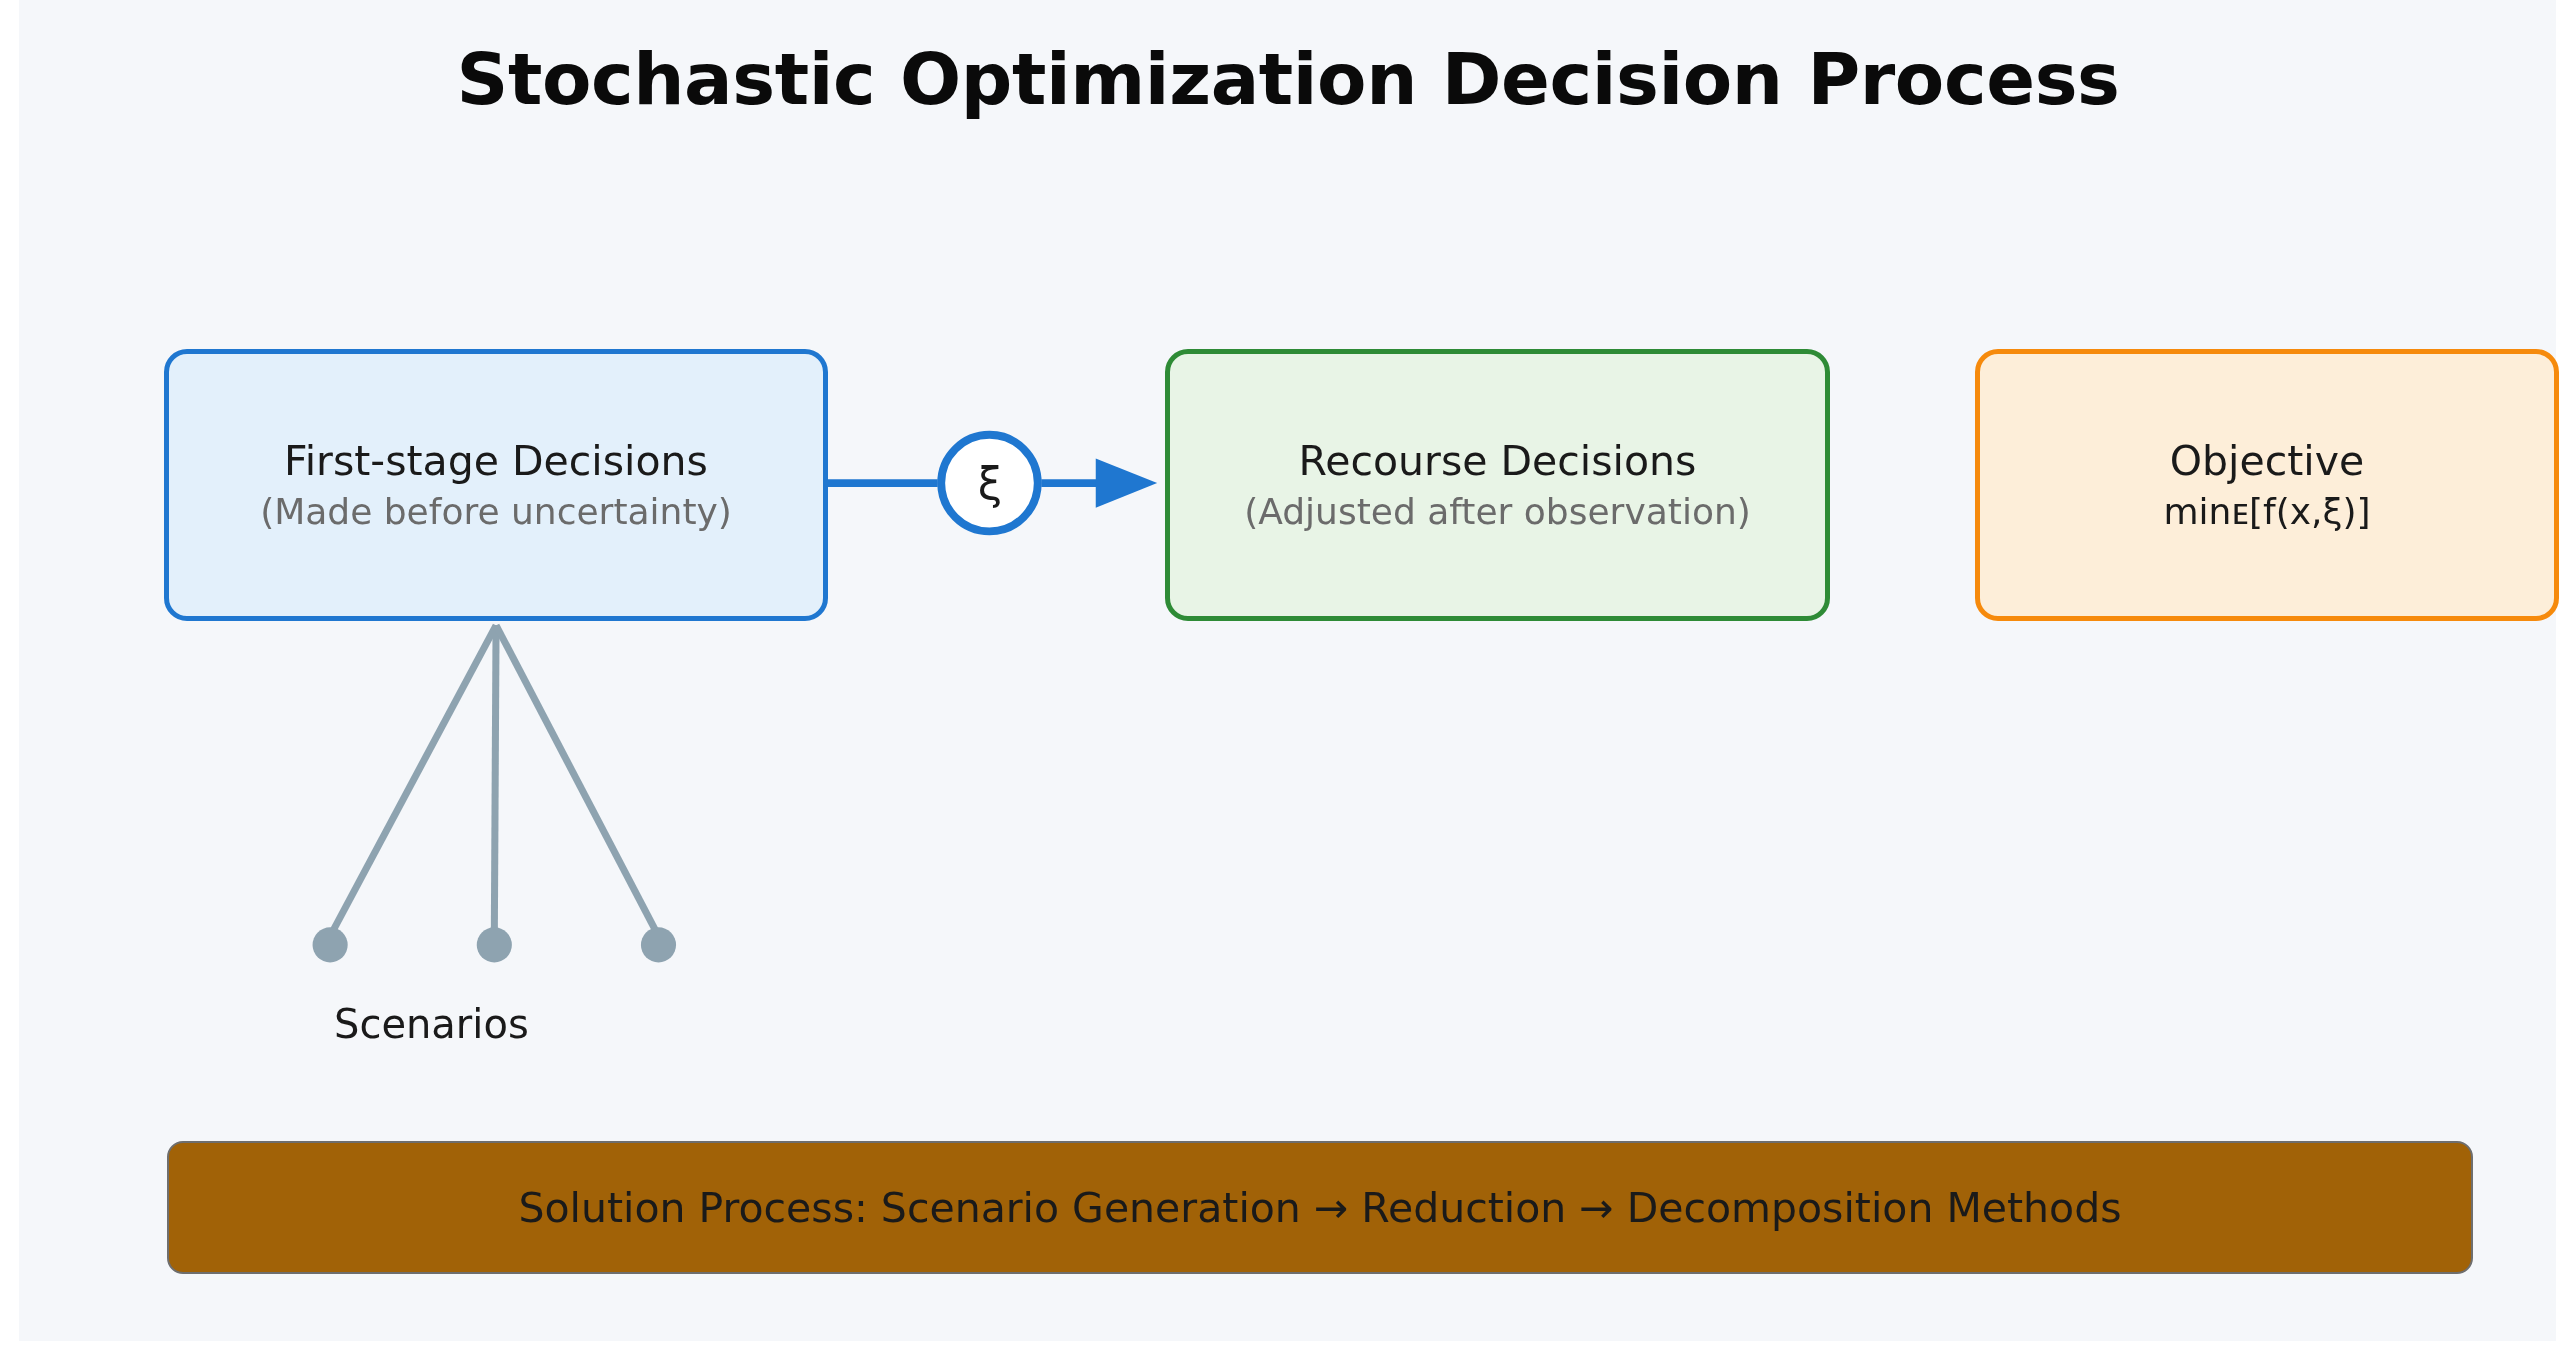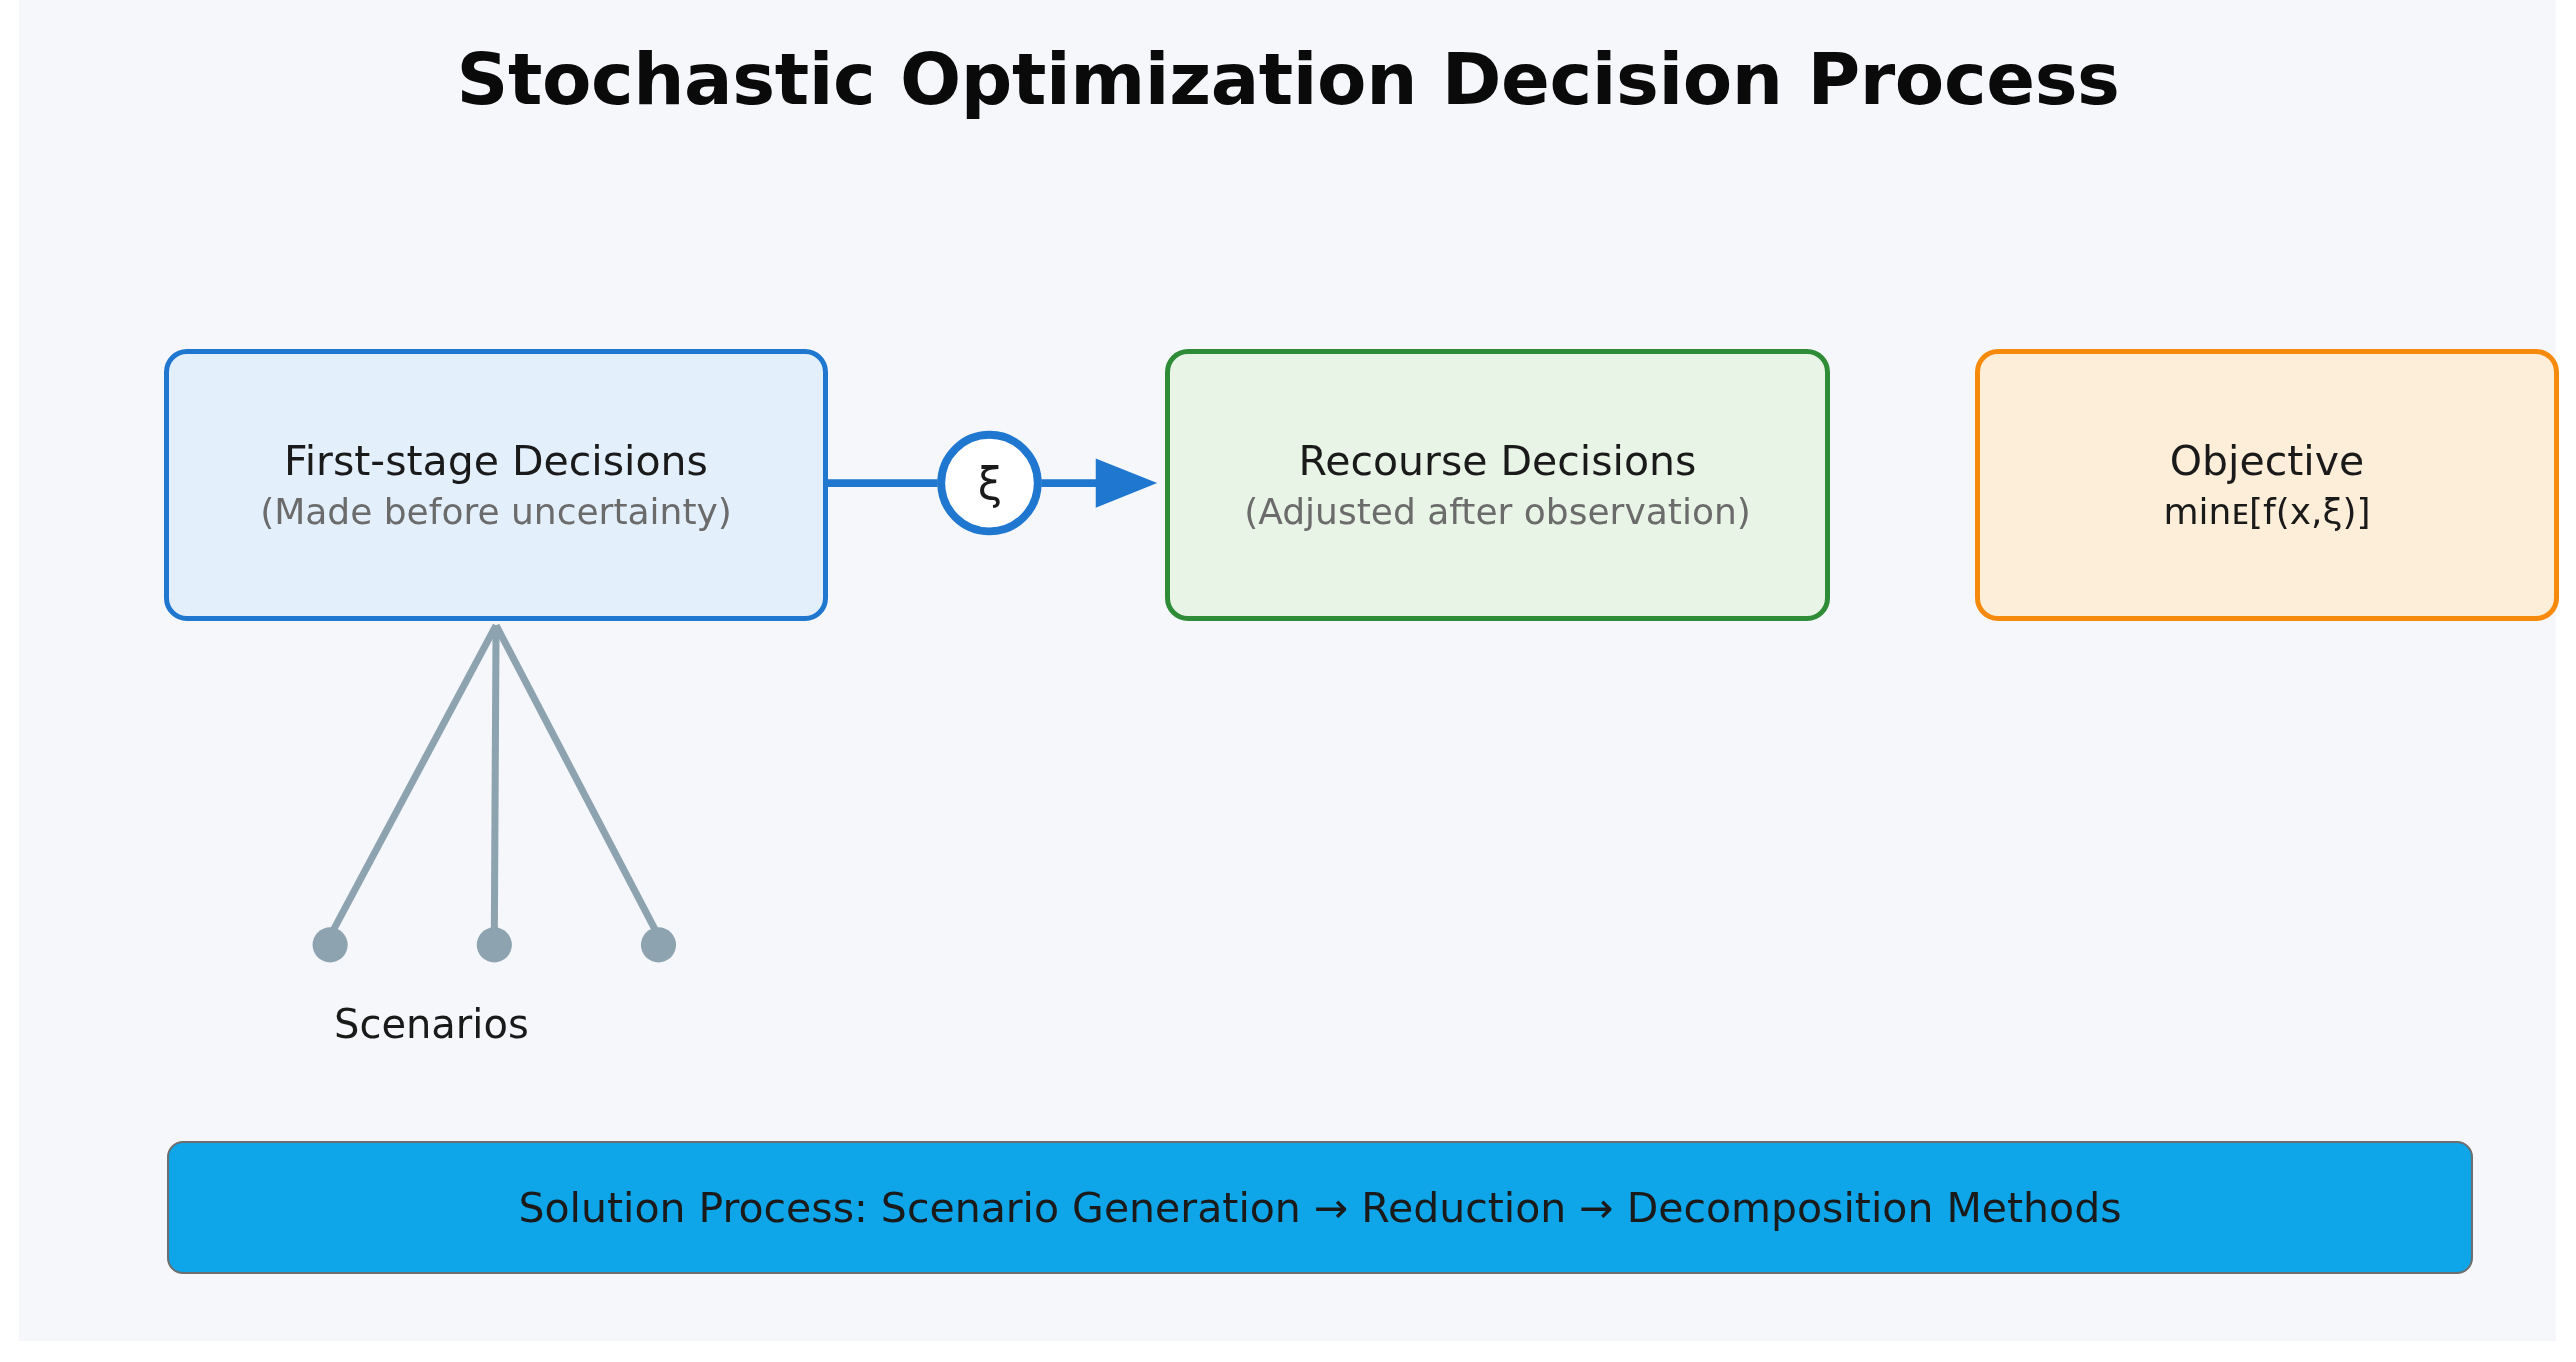--- a/index.html
+++ b/index.html
@@ -123,21 +123,21 @@
   }
 
   
   #solution-banner {
     position: absolute;
     left: 167px;
     top: 1141px;
     width: 2306px;
     height: 133px;
     box-sizing: border-box;
-    background: #0ea5e9;
+    background: #a16207;
     border: 2.6px solid #6e6e6e;
     border-radius: 16px;
     display: flex;
     align-items: center;
     justify-content: center;
   }
   #solution-banner .banner-text {
     font-size: 41px;
     color: #1a1a1a;
     white-space: nowrap;

